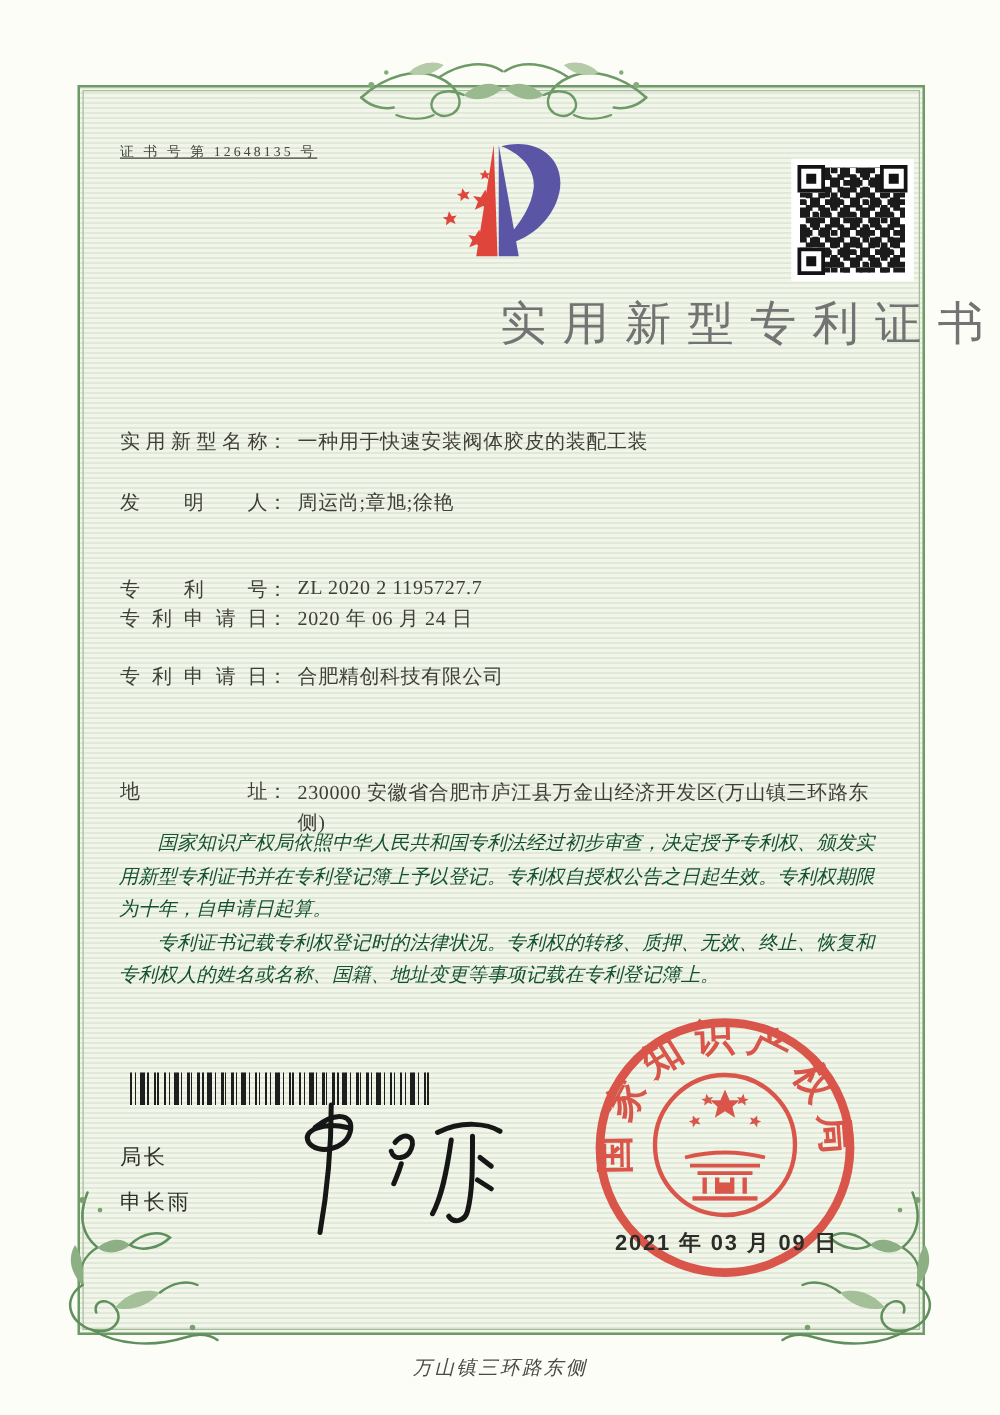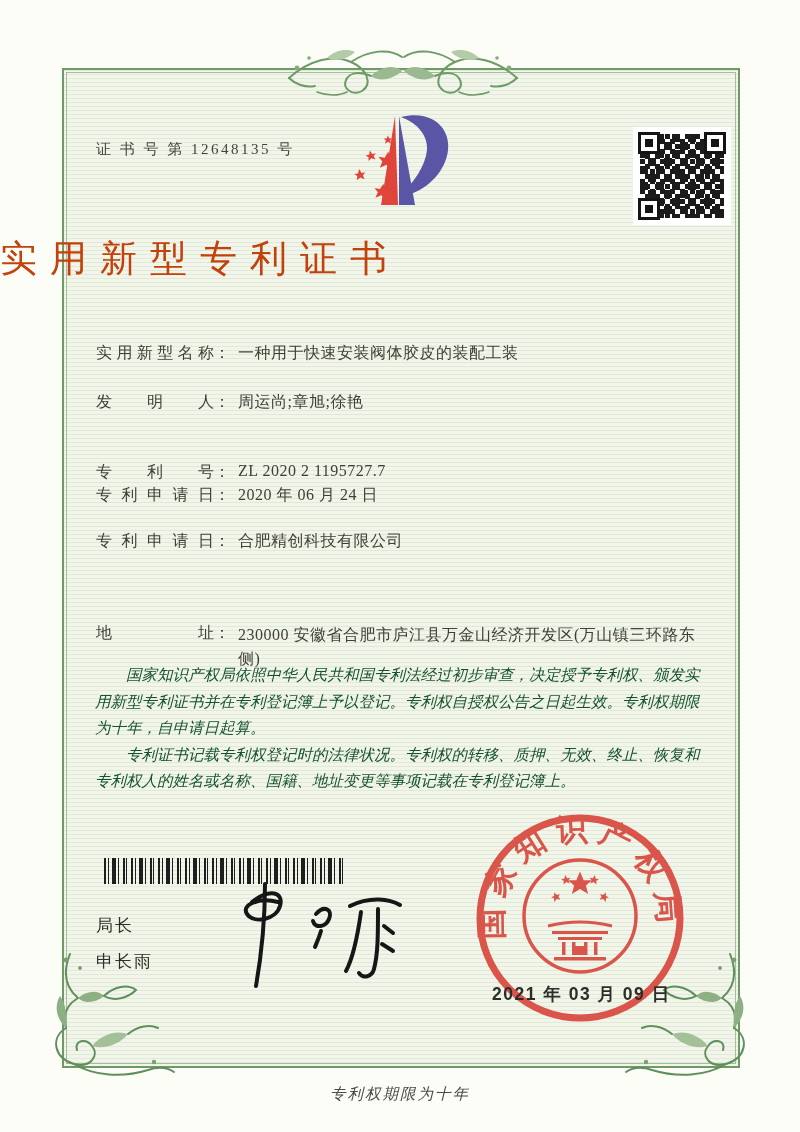--- a/index.html
+++ b/index.html
@@ -5,23 +5,23 @@
   html,body{margin:0;padding:0;background:#ffffff;}
   .page{position:relative;width:800px;height:1132px;background:#fdfdf8;overflow:hidden;
         font-family:"Liberation Serif","DejaVu Serif",serif;color:#3b3b36;}
   .abs{position:absolute;}
   
   .frame{left:62px;top:68px;width:674px;height:996px;border:2px solid #6f9a68;
          background:#f2f5e9;
          background-image:repeating-linear-gradient(180deg,rgba(128,162,118,.15) 0px,rgba(128,162,118,.15) 1px,transparent 1px,transparent 4px);}
   .frame::after{content:"";position:absolute;left:2px;top:2px;right:2px;bottom:2px;
          border:1px solid #a4bd9a;pointer-events:none;}
-  .certno{left:96px;top:140px;font-size:15px;letter-spacing:2.5px;color:#43433d;}
-  .title{left:0;top:234px;width:800px;text-align:left;font-size:37px;letter-spacing:13px;
-         color:#c2410c;font-weight:500;}
+  .certno{left:96px;top:114px;font-size:11px;letter-spacing:2.5px;color:#43433d;text-decoration:underline;}
+  .title{left:0;top:234px;width:800px;text-align:right;font-size:37px;letter-spacing:13px;
+         color:#737373;font-weight:500;}
   .row{left:96px;font-size:16px;color:#3f3f38;white-space:nowrap;}
   .flabel{display:inline-block;width:118px;text-align:justify;text-align-last:justify;vertical-align:top;}
   .colon{display:inline-block;vertical-align:top;margin-right:8px;}
   .fvalue{display:inline-block;vertical-align:top;letter-spacing:.5px;}
   .wrapval{white-space:normal;width:478px;line-height:24px;}
   .grant2{position:absolute;left:249px;top:0;white-space:nowrap;}
   .grant2 .flabel{width:92px;}
   .paras{left:95px;top:662px;width:614px;font-size:15.5px;line-height:26.5px;color:#14532d;
          font-style:italic;}
   .paras p{margin:0;text-indent:2em;}
@@ -182,15 +182,15 @@
       <rect x="116" y="136" width="3.5" height="13" stroke="none"></rect>
       <rect x="126" y="136" width="3.5" height="13" stroke="none"></rect>
       <rect x="107" y="140" width="10" height="9" stroke="none"></rect>
       <rect x="86" y="151" width="52" height="3.5" stroke="none"></rect>
     </g>
   </svg>
 
   <div class="abs sealdate">2021 年 03 月 09 日</div>
 
 
-  <div class="abs backnote">专利权期限为十年</div>
+  <div class="abs backnote">万山镇三环路东侧</div>
 
 </div>
 
 </body></html>

